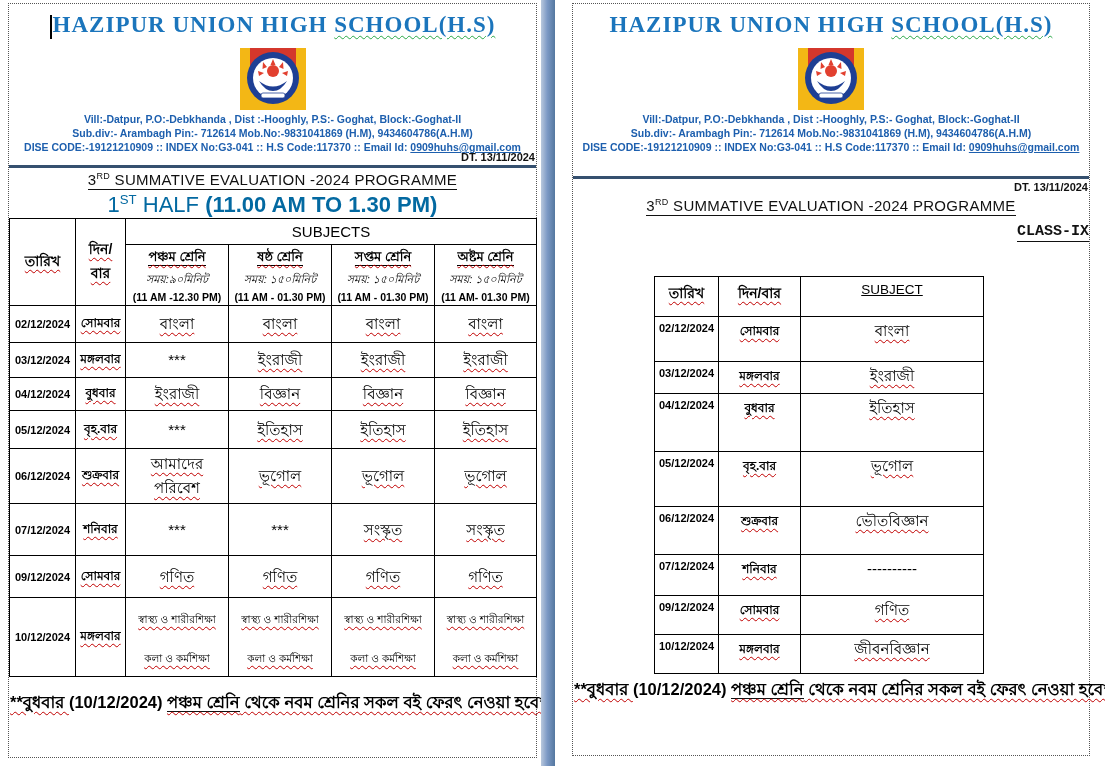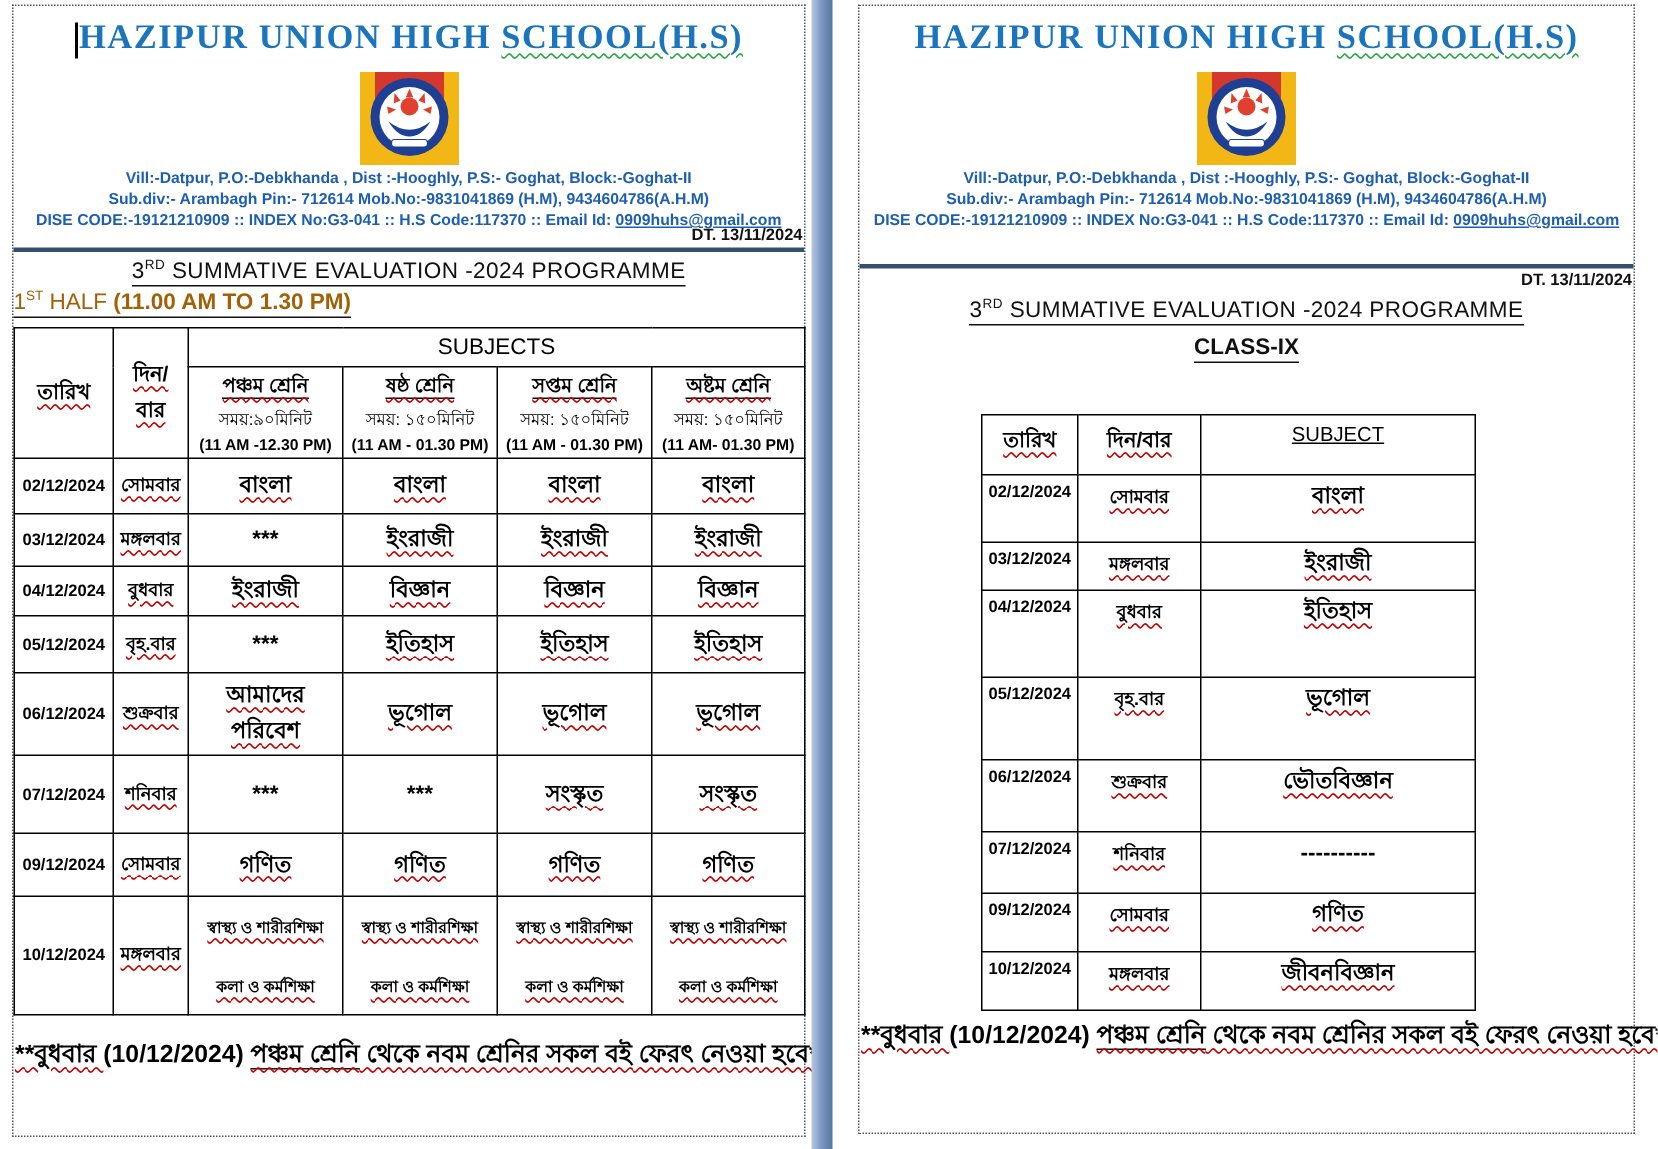--- a/index.html
+++ b/index.html
@@ -24,48 +24,48 @@
   .logo-wrap { position:absolute; left:0; right:0; top:44px; text-align:center; }
   .addr { position:absolute; left:0; right:0; text-align:center; font-size:10.5px;
           font-weight:bold; color:#1d5fae; white-space:nowrap; }
   .addr1 { top:109px; } .addr2 { top:123px; } .addr3 { top:137px; }
   .email-link { color:#1d5fae; text-decoration:underline; }
   .dt { position:absolute; right:1px; font-size:11px; font-weight:bold; color:#111;padding-left:12px; }
   .rule { position:absolute; left:0; right:0; height:3px; background:#35506f; }
 
   .heading1 { position:absolute; left:0; right:0; text-align:center; font-size:15px;
               color:#111; letter-spacing:0.3px; }
-  .heading2 { position:absolute; left:0; right:0; text-align:left; font-size:15px; color:#a16207; }
-  .class-title { position:absolute; left:0; right:0; text-align:center; font-size:15px;
-                 font-weight:bold; color:#111; }
+  .heading2 { position:absolute; left:0; right:0; text-align:center; font-size:22px; color:#0369a1; }
+  .class-title { position:absolute; left:0; right:0; text-align:right; font-size:15px;
+                 font-weight:bold; color:#111;font-family:Liberation Mono, monospace; }
   .u-solid { border-bottom:1.6px solid #111; padding-bottom:1px; }
   .b { font-weight:bold; }
   sup { font-size:60%; vertical-align:super; }
 
   
   .wavy-red   { text-decoration:underline wavy #c00000 1px; text-underline-offset:3px; }
   .wavy-green { text-decoration:underline wavy #28a745 1px; text-underline-offset:3px; }
   .u-und { border-bottom:1.6px solid #111; }
 
   
   table { border-collapse:collapse; table-layout:fixed; }
   td,th { border:1px solid #000; overflow:hidden; }
   .pre { white-space:pre-line; }
 
   #left-table  { position:absolute; left:0px; top:214px; width:528px; }
   #left-table th, #left-table td { text-align:center; vertical-align:middle; }
   .subjects-head { font-size:15px; font-weight:normal; height:26px; }
   .rowhead-cell { font-size:14px; font-weight:bold; }
   .cls-head { height:60px; font-weight:normal; padding:2px 1px; }
   .cls-name { font-size:13px; font-weight:bold; border-bottom:1px solid #000; padding-bottom:1px; }
-  .cls-time { font-size:11px; margin-top:3px; }
+  .cls-time { font-size:11px; margin-top:3px;font-style:italic; }
   .cls-hours { font-size:10.5px; font-weight:bold; margin-top:1px; white-space:nowrap; }
   .date-cell { font-size:11px; font-weight:bold; }
   .day-cell  { font-size:12px; font-weight:bold; }
-  .subject-cell { font-size:15px; font-weight:bold; line-height:2.0; }
+  .subject-cell { font-size:15px; font-weight:normal; line-height:2.0; }
   #left-table tbody tr:nth-child(1){height:37px} #left-table tbody tr:nth-child(2){height:35px}
   #left-table tbody tr:nth-child(3){height:33px} #left-table tbody tr:nth-child(4){height:38px}
   #left-table tbody tr:nth-child(5){height:55px} #left-table tbody tr:nth-child(6){height:52px}
   #left-table tbody tr:nth-child(7){height:42px} #left-table tbody tr:nth-child(8){height:74px}
   #left-table tbody tr:nth-child(5) .subject-cell,
   #left-table tbody tr:nth-child(8) .subject-cell { line-height:1.6; }
   #left-table tbody tr:nth-child(8) .subject-cell span { font-size:10.5px; }
   #left-table tbody tr:nth-child(8) .subject-cell { line-height:2.6; }
 
   #right-table { position:absolute; left:81px; top:272px; width:330px; }

